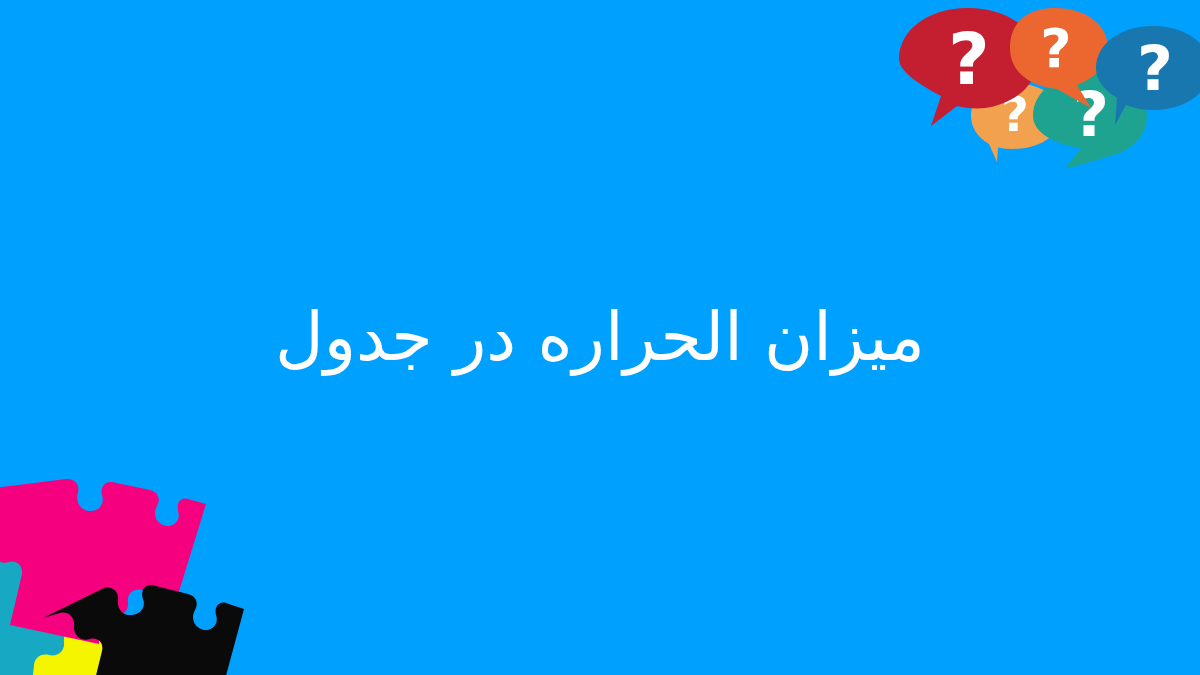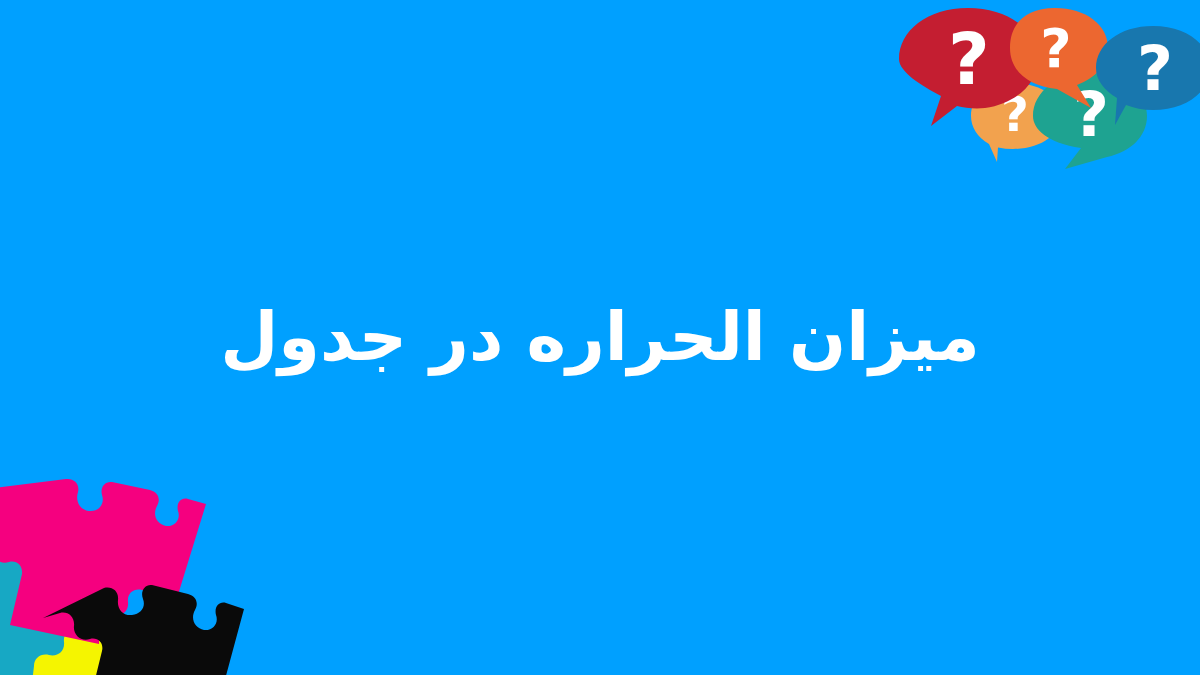--- a/index.html
+++ b/index.html
@@ -30,21 +30,21 @@
     text-align: center;
     pointer-events: none;
   }
   .title-text {
     display: inline-block;
     direction: rtl;
     unicode-bidi: bidi-override;
     color: #ffffff;
     font-family: "DejaVu Sans", "Liberation Sans", sans-serif;
     font-size: 67px;
-    font-weight: 700;
+    font-weight: 400;
     line-height: 1.25;
     letter-spacing: 0px;
     white-space: nowrap;
   }
 
   
   .deco-bubbles {
     position: absolute;
     left: 905px;
     top: 0px;

